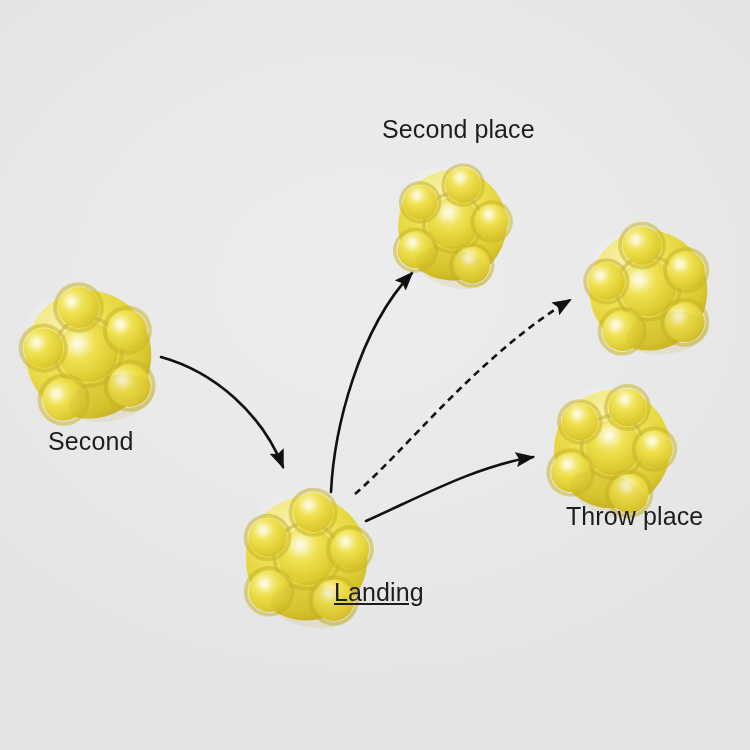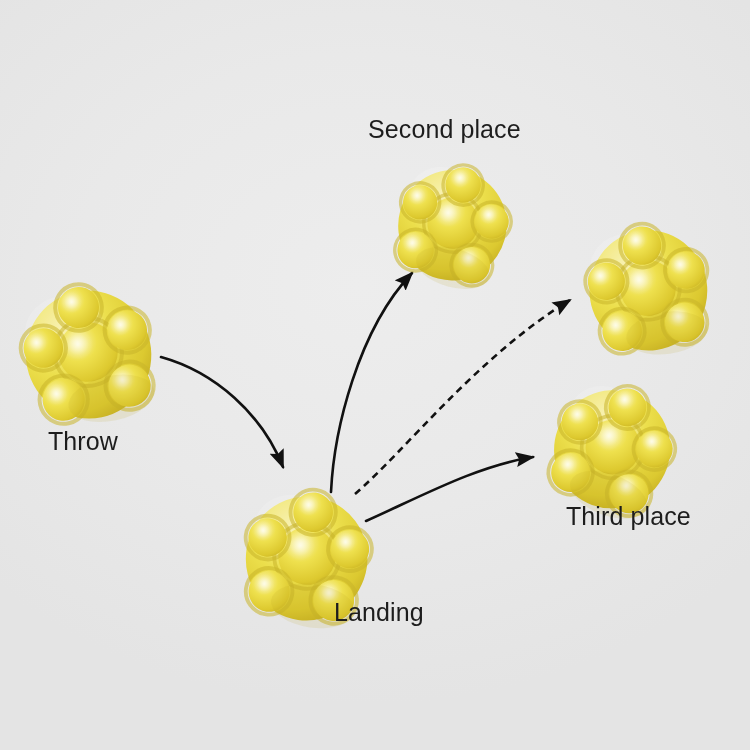--- a/index.html
+++ b/index.html
@@ -196,18 +196,18 @@
         <circle cx="95.5" cy="42.9" r="9.5" fill="url(#glossGrad)"></circle>
         <circle cx="29.9" cy="99.4" r="22.3" fill="none" stroke="#c9b42a" stroke-opacity="0.55" stroke-width="3.66"></circle>
         <circle cx="29.9" cy="99.4" r="19.5" fill="url(#lobeGrad)"></circle>
         <circle cx="24.4" cy="93.2" r="10.2" fill="url(#glossGrad)"></circle>
         <circle cx="92.1" cy="99.4" r="22.3" fill="none" stroke="#c9b42a" stroke-opacity="0.55" stroke-width="3.66"></circle>
         <circle cx="92.1" cy="99.4" r="19.5" fill="url(#lobeGrad)"></circle>
         <circle cx="86.6" cy="93.2" r="10.2" fill="url(#glossGrad)"></circle>
         <ellipse cx="73.2" cy="107.36" rx="40.260000000000005" ry="20.740000000000002" fill="#b9a31e" opacity="0.13"></ellipse>
       </svg></div>
 
-  <div class="label" id="label-throw" style="left: 48px; top: 429px;">Throw</div>
-  <div class="label" id="label-landing" style="left: 334px; top: 600px;">Landing</div>
-  <div class="label" id="label-second-place" style="left: 368px; top: 117px;">Second place</div>
-  <div class="label" id="label-first-place" style="left: 566px; top: 504px;">Third place</div>
+  <div class="label" id="label-throw" style="left: 48px; top: 429px;">Second</div>
+  <div class="label" id="label-landing" style="left: 334px; top: 580px; text-decoration: underline;">Landing</div>
+  <div class="label" id="label-second-place" style="left: 382px; top: 117px;">Second place</div>
+  <div class="label" id="label-first-place" style="left: 566px; top: 504px;">Throw place</div>
 
 </div>
 
 </body></html>

